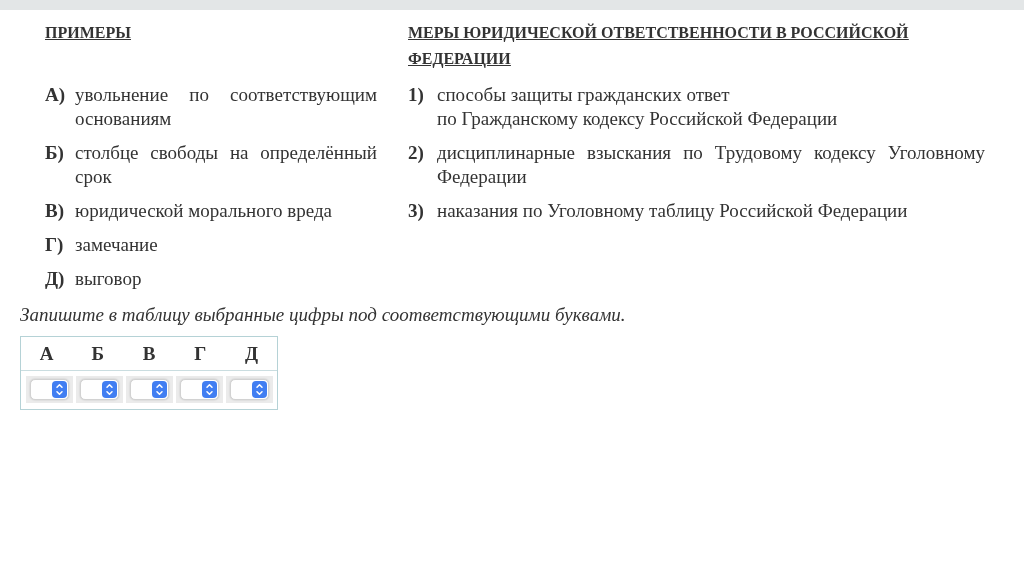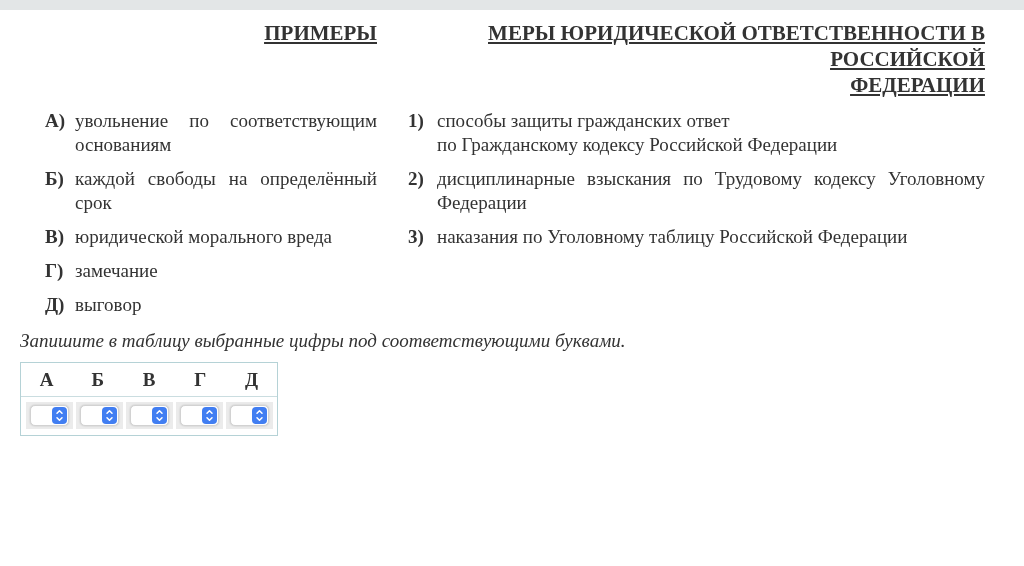--- a/index.html
+++ b/index.html
@@ -37,24 +37,24 @@
     margin-top: 20px;
     font-size: 19px;
     line-height: 24px;
   }
   .intro .jline { text-align: justify; }
   .match-headers {
     display: grid;
     grid-template-columns: 332px 577px;
     column-gap: 31px;
     margin: 10px 0 0 25px;
-    font-size: 21px;
+    font-size: 16px;
     font-weight: bold;
     line-height: 26px;
-    text-align: right;
+    text-align: left;
     text-decoration: underline;
   }
   .match-header-text {
     text-decoration: underline;
     white-space: pre-line;
   }
   .match-rows { margin: 11px 0 0 25px; }
   .match-row {
     display: grid;
     grid-template-columns: 332px 577px;
@@ -173,21 +173,21 @@
       <div class="item right">
         <span class="marker">1)</span>
         <span class="text">способы защиты гражданских ответ
 по Гражданскому кодексу Российской Федерации</span>
       </div>
     </div>
 
     <div class="match-row">
       <div class="item left">
         <span class="marker">Б)</span>
-        <span class="text">каждой свободы на определённый срок</span>
+        <span class="text">столбце свободы на определённый срок</span>
       </div>
       <div class="item right">
         <span class="marker">2)</span>
         <span class="text">дисциплинарные взыскания по Трудовому кодексу Уголовному Федерации</span>
       </div>
     </div>
 
     <div class="match-row">
       <div class="item left">
         <span class="marker">В)</span>

